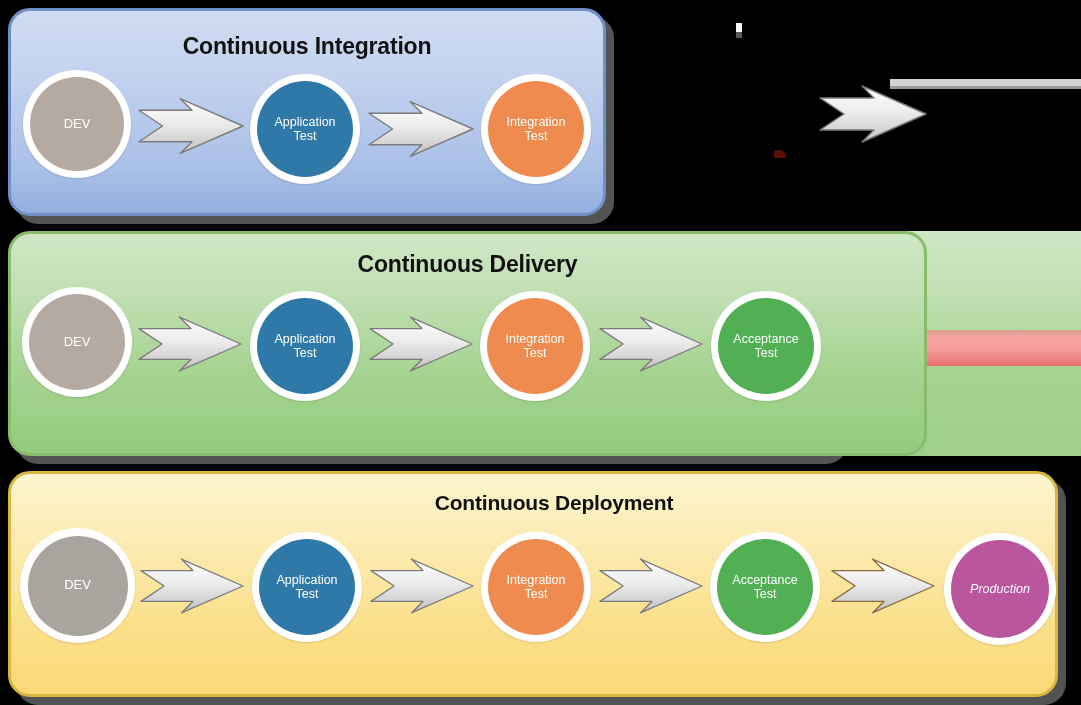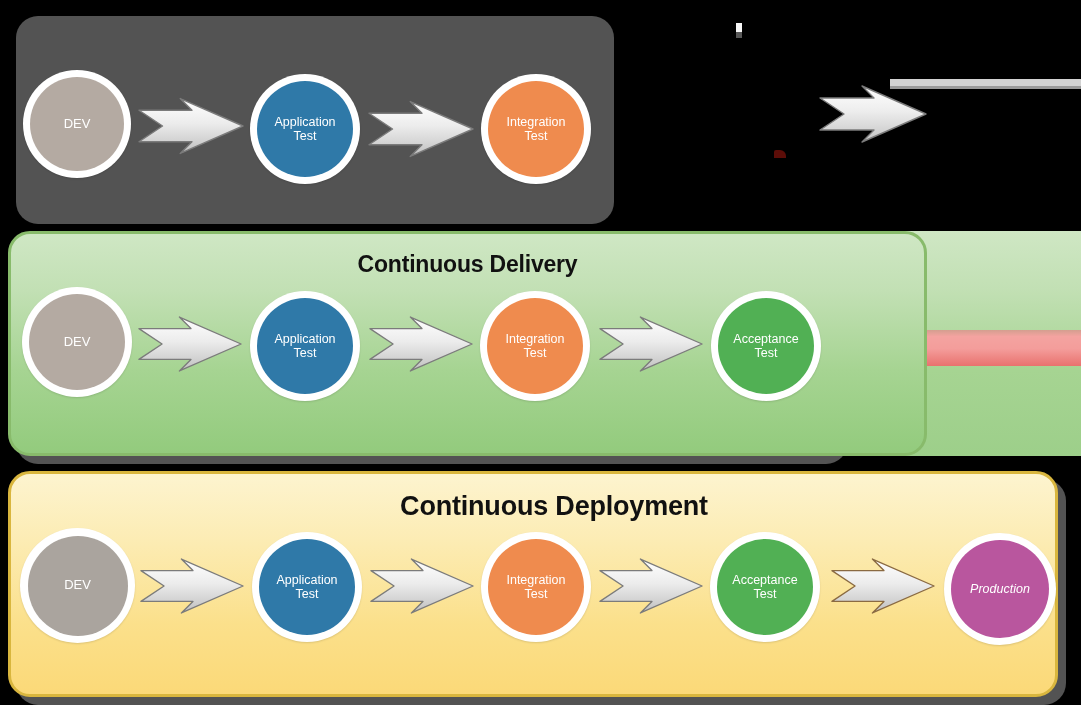--- a/index.html
+++ b/index.html
@@ -59,21 +59,21 @@
   #panel-cd-shadow { left: 16px; top: 239px; width: 832px; height: 225px; }
   #title-cd { top: 17px; font-size: 23px; }
 
   
   #panel-cdep {
     left: 8px; top: 471px; width: 1050px; height: 226px;
     border: 3px solid #d9b63e;
     background: linear-gradient(180deg, #fdf4cf 0%, #fcecb4 30%, #fbe08b 68%, #fbd978 100%);
   }
   #panel-cdep-shadow { left: 16px; top: 479px; width: 1050px; height: 226px; }
-  #title-cdep { top: 17px; font-size: 27px; padding-left: 42px; }
+  #title-cdep { top: 17px; font-size: 21px; padding-left: 42px; }
 
   
   #panel-frag {
     left: 845px; top: 231px; width: 236px; height: 225px;
     border: none;
     border-radius: 0;
     background: linear-gradient(180deg, #cfe7c4 0%, #c2e0b4 26%, #a6d492 62%, #9dcf8a 100%);
   }
   #frag-band {
     position: absolute;
@@ -154,20 +154,23 @@
           <stop offset="0%" stop-color="#ffffff"></stop>
           <stop offset="45%" stop-color="#ededed"></stop>
           <stop offset="100%" stop-color="#c4c4c4"></stop>
         </linearGradient>
       </defs>
       <path d="M2,14 L26,30 L2,46 L56,46 L44,58 L108,30 L44,2 L56,14 Z" fill="url(#agrad-float)" stroke="#7b7b7b" stroke-width="1.4" stroke-linejoin="round"></path>
     </svg>
   </div>
 
   <div class="panel-shadow" id="panel-ci-shadow"></div>
+  <div class="panel" id="panel-ci">
+    <div class="panel-title" id="title-ci">Continuous Integration</div>
+  </div>
 
   <div class="node" style="left:23px; top:70px; width:108px; height:108px;">
     <div class="node-inner" style="width:94px; height:94px; background:#b4aaa2; font-size:13px;">
       <span class="node-label">DEV</span>
     </div>
   </div>
   <div class="node" style="left:250px; top:74px; width:110px; height:110px;">
     <div class="node-inner" style="width:96px; height:96px; background:#2f79a8; font-size:12.5px; flex-direction:column;">
       <span>Application</span>
       <span>Test</span>

